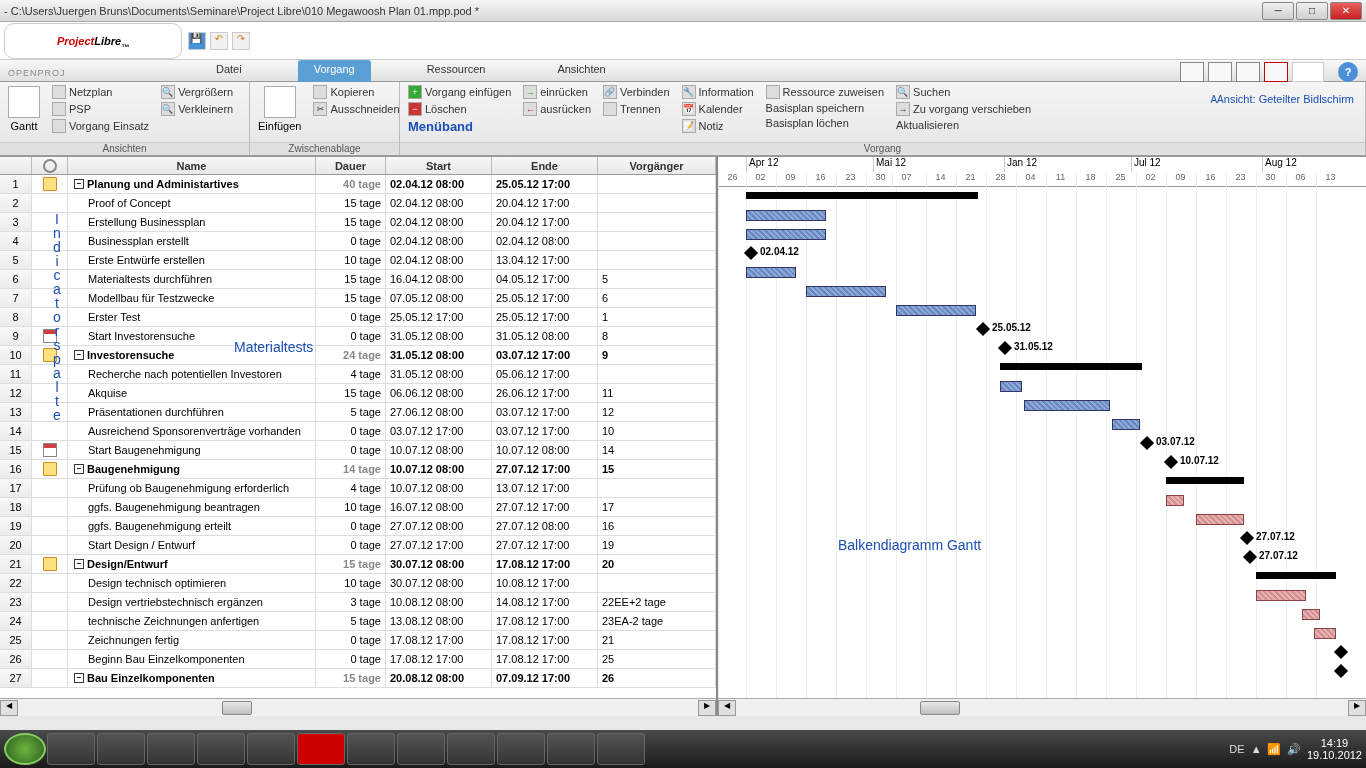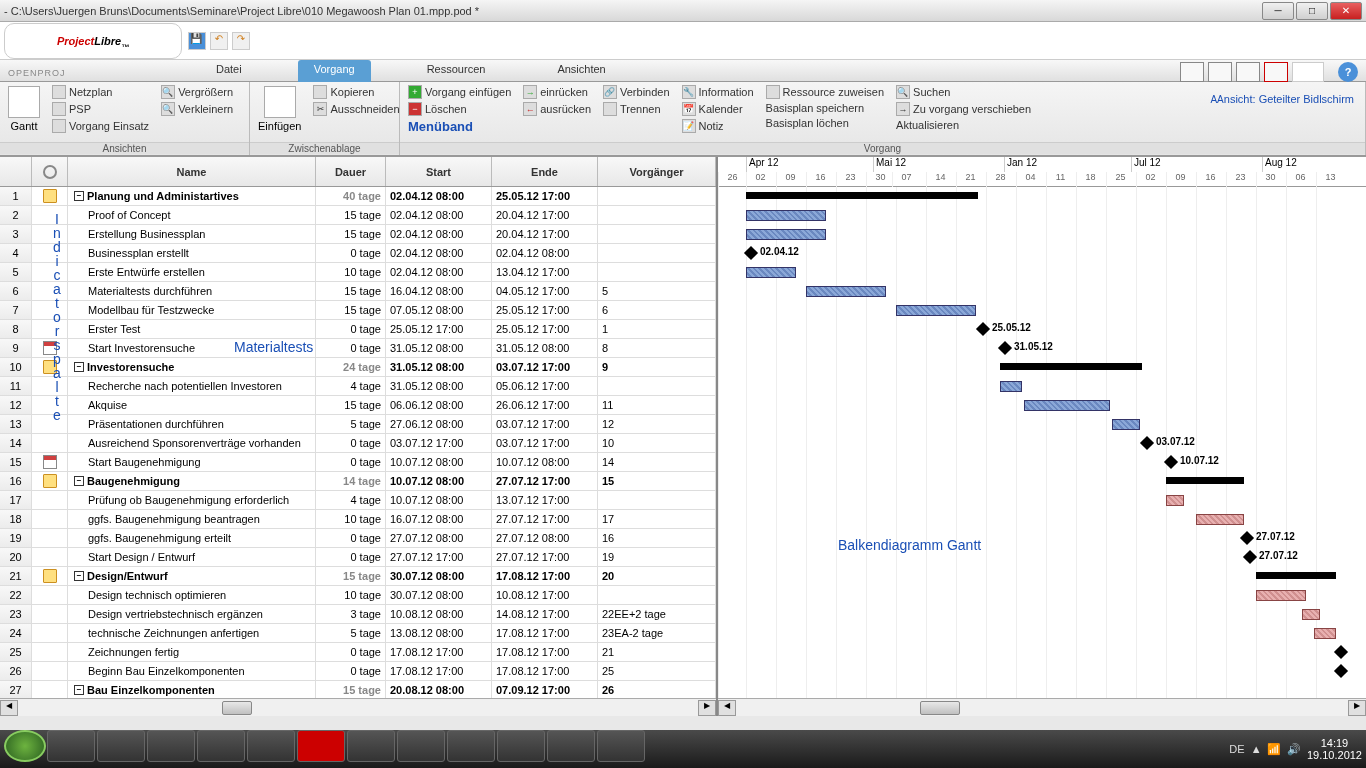--- a/index.html
+++ b/index.html
@@ -42,21 +42,21 @@
 .menuband-label { color: #1a4fb5; font-weight: bold; font-size: 13px; }
 .right-annotation { position: absolute; right: 12px; top: 90px; color: #1a4fb5; font-size: 14px; }
 .right-annotation .aa { font-size: 10px; }
 
 
 .main { display: flex; height: 560px; border-top: 1px solid #999; }
 .left-pane { width: 718px; display: flex; flex-direction: column; border-right: 2px solid #888; position: relative; }
 .right-pane { flex: 1; display: flex; flex-direction: column; position: relative; overflow: hidden; }
 
 
-.table-header { display: flex; background: linear-gradient(#f8f8f8,#e8e8e8); height: 30px; border-bottom: 1px solid #999; }
+.table-header { display: flex; background: linear-gradient(#f8f8f8,#e8e8e8); height: 18px; border-bottom: 1px solid #999; }
 .th { border-right: 1px solid #bbb; display: flex; align-items: center; justify-content: center; font-weight: bold; font-size: 11px; color: #333; }
 .col-num { width: 32px; }
 .col-ind { width: 36px; }
 .col-name { width: 248px; }
 .col-dur { width: 70px; }
 .col-start { width: 106px; }
 .col-end { width: 106px; }
 .col-pred { width: 118px; }
 
 .table-body { flex: 1; overflow-y: hidden; background: #fff; }
@@ -93,21 +93,21 @@
 .ms-label { position: absolute; font-size: 10px; font-weight: bold; top: 2px; white-space: nowrap; }
 .gantt-label { position: absolute; color: #1a4fb5; font-size: 14px; z-index: 5; pointer-events: none; }
 
 
 .hscroll { height: 18px; background: linear-gradient(#f0f0f0,#d8d8d8); border-top: 1px solid #aaa; display: flex; align-items: center; }
 .sb-btn { width: 18px; height: 16px; background: #e0e0e0; border: 1px solid #999; font-size: 8px; text-align: center; }
 .sb-track { flex: 1; height: 16px; background: #f0f0f0; position: relative; }
 .sb-thumb { position: absolute; height: 14px; top: 1px; background: linear-gradient(#e8e8e8,#c0c0c0); border: 1px solid #888; border-radius: 2px; }
 
 
-.taskbar { position: absolute; bottom: 0; left: 0; right: 0; height: 38px; background: linear-gradient(#4a4a4a,#1a1a1a); display: flex; padding: 0 4px; }
+.taskbar { position: absolute; bottom: 0; left: 0; right: 0; height: 38px; background: linear-gradient(#4a4a4a,#1a1a1a); display: flex; align-items: center; padding: 0 4px; }
 .start-btn { width: 42px; height: 32px; background: radial-gradient(circle,#6db33f,#2a6020); border-radius: 50%; border: 2px solid #88cc60; }
 .tb-icon { width: 48px; height: 32px; background: linear-gradient(#555,#333); border: 1px solid #666; border-radius: 3px; margin: 0 1px; }
 .tb-spacer { flex: 1; }
 .tray { display: flex; align-items: center; gap: 6px; color: #fff; font-size: 10px; }
 .tray-item { color: #ddd; }
 
 .ind-circle { width: 14px; height: 14px; border: 2px solid #888; border-radius: 50%; }
 </style>
 </head>
 <body>

